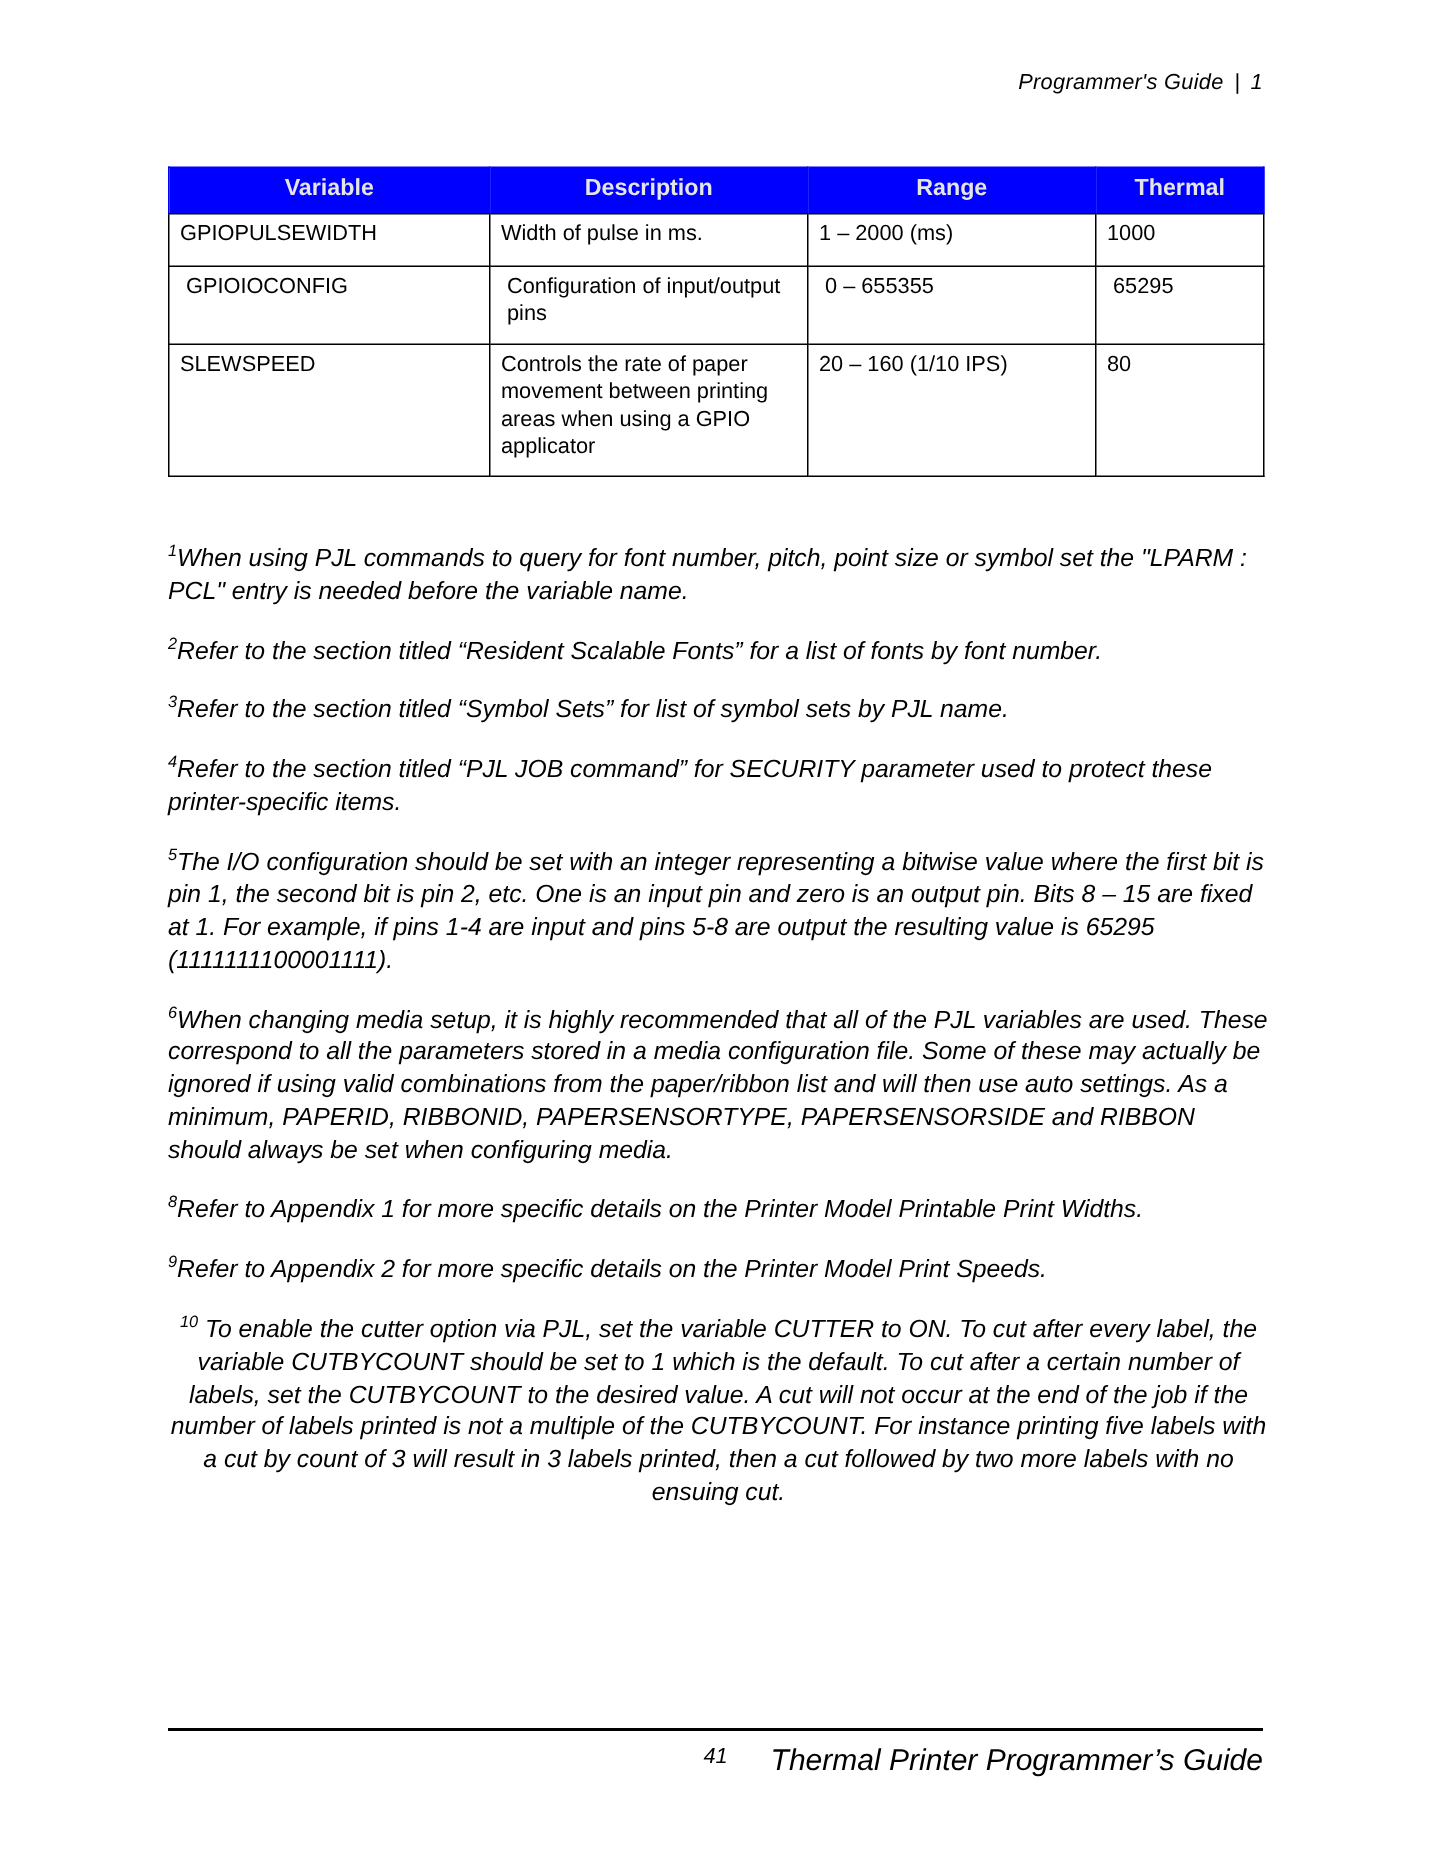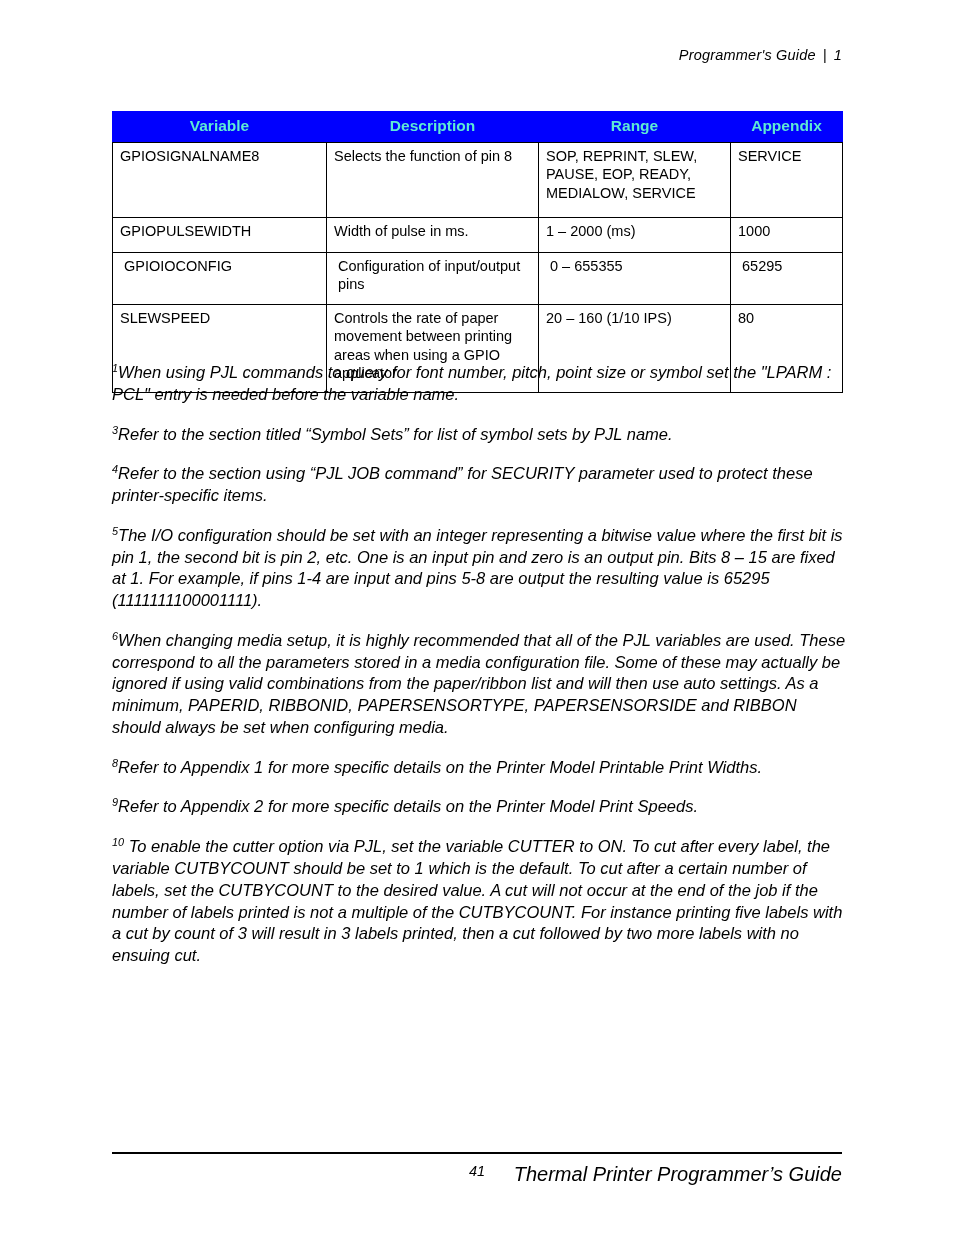--- a/index.html
+++ b/index.html
@@ -52,21 +52,21 @@
   .var-table th,
   .var-table td {
     border: 1px solid #000000;
     vertical-align: top;
     padding: 4px 7px 6px 7px;
     font-size: 14.5px;
     line-height: 1.28;
   }
   .var-table thead th {
     background: #0000FF;
-    color: #5eead4;
+    color: #e5e5e5;
     font-weight: bold;
     text-align: center;
     font-size: 15.5px;
     padding: 4px 6px 6px 6px;
     border-color: #0000FF;
     border-bottom: 1px solid #000;
   }
   .col-variable { width: 214px; }
   .col-desc     { width: 212px; }
   .col-range    { width: 192px; }
@@ -85,21 +85,21 @@
     width: 734px;
     font-style: italic;
   }
   .note {
     font-size: 16.5px;
     line-height: 1.32;
     margin: 0 0 18px 0;
     text-align: left;
     color: #000;
   }
-  .note:last-child { margin-bottom: 0; }
+  .note:last-child { margin-bottom: 0; text-align: center; }
   .note sup {
     font-size: 0.66em;
     vertical-align: super;
     line-height: 0;
   }
 
   
   .footer-rule {
     position: absolute;
     left: 112px;
@@ -145,30 +145,24 @@
       <col class="col-variable">
       <col class="col-desc">
       <col class="col-range">
       <col class="col-default">
     </colgroup>
     <thead>
       <tr>
         <th>Variable</th>
         <th>Description</th>
         <th>Range</th>
-        <th>Appendix</th>
+        <th>Thermal</th>
       </tr>
     </thead>
     <tbody>
-      <tr class="row-tall">
-        <td>GPIOSIGNALNAME8</td>
-        <td>Selects the function of pin 8</td>
-        <td>SOP, REPRINT, SLEW, PAUSE, EOP, READY, MEDIALOW, SERVICE</td>
-        <td>SERVICE</td>
-      </tr>
       <tr class="row-short">
         <td>GPIOPULSEWIDTH</td>
         <td>Width of pulse in ms.</td>
         <td>1 – 2000 (ms)</td>
         <td>1000</td>
       </tr>
       <tr class="row-mid">
         <td>GPIOIOCONFIG</td>
         <td>Configuration of input/output pins</td>
         <td>0 – 655355</td>
@@ -178,22 +172,23 @@
         <td>SLEWSPEED</td>
         <td>Controls the rate of paper movement between printing areas when using a GPIO applicator</td>
         <td>20 – 160 (1/10 IPS)</td>
         <td>80</td>
       </tr>
     </tbody>
   </table>
 
   <div class="notes">
     <p class="note"><sup>1</sup><span>When using PJL commands to query for font number, pitch, point size or symbol set the "LPARM : PCL" entry is needed before the variable name.</span></p>
+    <p class="note"><sup>2</sup><span>Refer to the section titled “Resident Scalable Fonts” for a list of fonts by font number.</span></p>
     <p class="note"><sup>3</sup><span>Refer to the section titled “Symbol Sets” for list of symbol sets by PJL name.</span></p>
-    <p class="note"><sup>4</sup><span>Refer to the section using “PJL JOB command” for SECURITY parameter used to protect these printer-specific items.</span></p>
+    <p class="note"><sup>4</sup><span>Refer to the section titled “PJL JOB command” for SECURITY parameter used to protect these printer-specific items.</span></p>
     <p class="note"><sup>5</sup><span>The I/O configuration should be set with an integer representing a bitwise value where the first bit is pin 1, the second bit is pin 2, etc. One is an input pin and zero is an output pin. Bits 8 – 15 are fixed at 1. For example, if pins 1-4 are input and pins 5-8 are output the resulting value is 65295 (1111111100001111).</span></p>
     <p class="note"><sup>6</sup><span>When changing media setup, it is highly recommended that all of the PJL variables are used. These correspond to all the parameters stored in a media configuration file. Some of these may actually be ignored if using valid combinations from the paper/ribbon list and will then use auto settings. As a minimum, PAPERID, RIBBONID, PAPERSENSORTYPE, PAPERSENSORSIDE and RIBBON should always be set when configuring media.</span></p>
     <p class="note"><sup>8</sup><span>Refer to Appendix 1 for more specific details on the Printer Model Printable Print Widths.</span></p>
     <p class="note"><sup>9</sup><span>Refer to Appendix 2 for more specific details on the Printer Model Print Speeds.</span></p>
     <p class="note"><sup>10</sup><span> To enable the cutter option via PJL, set the variable CUTTER to ON. To cut after every label, the variable CUTBYCOUNT should be set to 1 which is the default. To cut after a certain number of labels, set the CUTBYCOUNT to the desired value. A cut will not occur at the end of the job if the number of labels printed is not a multiple of the CUTBYCOUNT. For instance printing five labels with a cut by count of 3 will result in 3 labels printed, then a cut followed by two more labels with no ensuing cut.</span></p>
   </div>
 
   <div class="footer-rule"></div>
   <div class="footer">
     <span class="footer-page">41</span>

